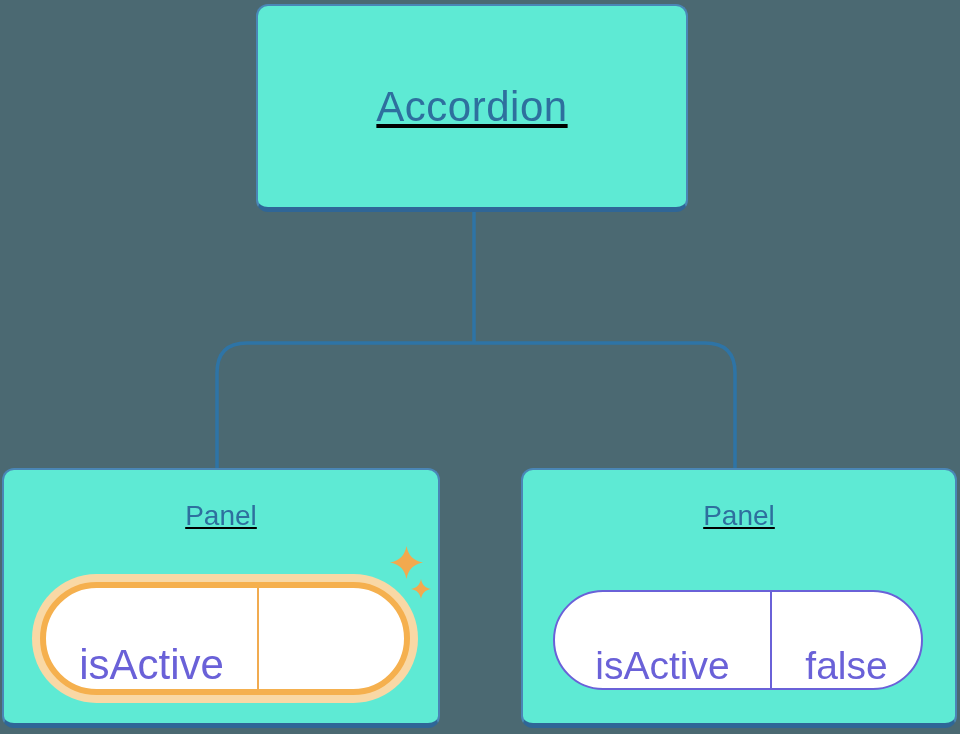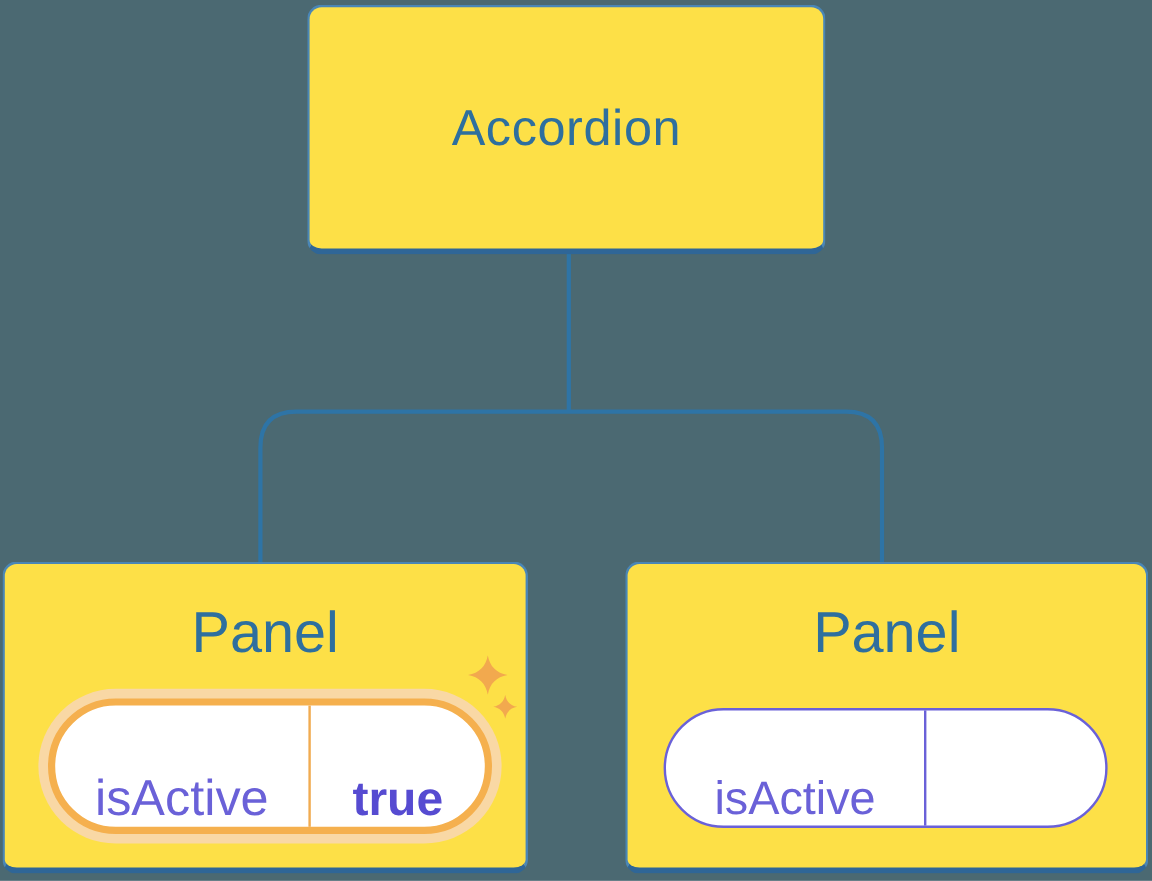--- a/index.html
+++ b/index.html
@@ -18,26 +18,27 @@
     overflow: hidden;
   }
   .connectors {
     position: absolute;
     left: 0;
     top: 0;
     z-index: 1;
   }
   .node {
     position: absolute;
-    background: #fde047;
+    background: #5eead4;
     border: 2px solid #4a86b6;
     border-bottom: 5px solid #2f6697;
     border-radius: 12px;
     box-sizing: border-box;
     z-index: 2;
+    text-decoration: underline;
   }
   .node-root {
     left: 256px;
     top: 4px;
     width: 432px;
     height: 208px;
     display: flex;
     align-items: center;
     justify-content: center;
   }
@@ -56,21 +57,21 @@
   .node-panel-right {
     left: 521px;
     top: 468px;
     width: 436px;
     height: 260px;
   }
   .panel-title {
     margin-top: 30px;
     text-align: center;
     color: #2e6f9e;
-    font-size: 48px;
+    font-size: 28px;
     font-weight: 500;
   }
   .state-pill {
     position: absolute;
     box-sizing: border-box;
     background: #ffffff;
     display: flex;
     align-items: flex-end;
     z-index: 3;
   }
@@ -127,33 +128,33 @@
   <div class="node node-root">
     <span class="node-title">Accordion</span>
   </div>
 
   <div class="node node-panel-left">
     <div class="panel-title">Panel</div>
 
     <div class="state-pill pill-active">
       <div class="pill-cell cell-key">isActive</div>
       <div class="pill-divider"></div>
-      <div class="pill-cell cell-value">true</div>
     </div>
 
     <svg class="sparkle sparkle-large" viewBox="0 0 24 24">
       <path d="M12 0 C13.2 6.8 17.2 10.8 24 12 C17.2 13.2 13.2 17.2 12 24 C10.8 17.2 6.8 13.2 0 12 C6.8 10.8 10.8 6.8 12 0 Z" fill="#f2a94e"></path>
     </svg>
     <svg class="sparkle sparkle-small" viewBox="0 0 24 24">
       <path d="M12 0 C13.2 6.8 17.2 10.8 24 12 C17.2 13.2 13.2 17.2 12 24 C10.8 17.2 6.8 13.2 0 12 C6.8 10.8 10.8 6.8 12 0 Z" fill="#f2a94e"></path>
     </svg>
   </div>
 
   <div class="node node-panel-right">
     <div class="panel-title">Panel</div>
 
     <div class="state-pill pill-inactive">
       <div class="pill-cell cell-key">isActive</div>
       <div class="pill-divider"></div>
+      <div class="pill-cell cell-value">false</div>
     </div>
   </div>
 
 </div>
 
 </body></html>

